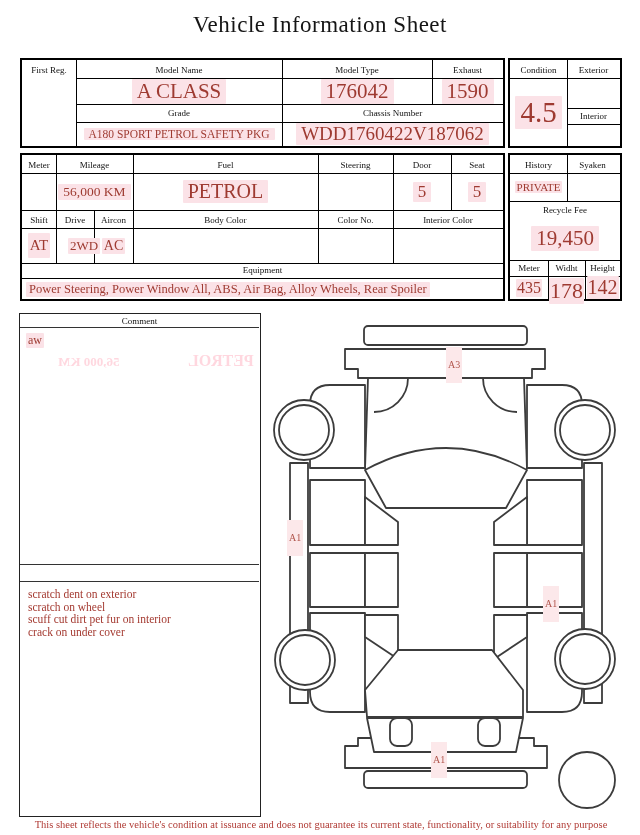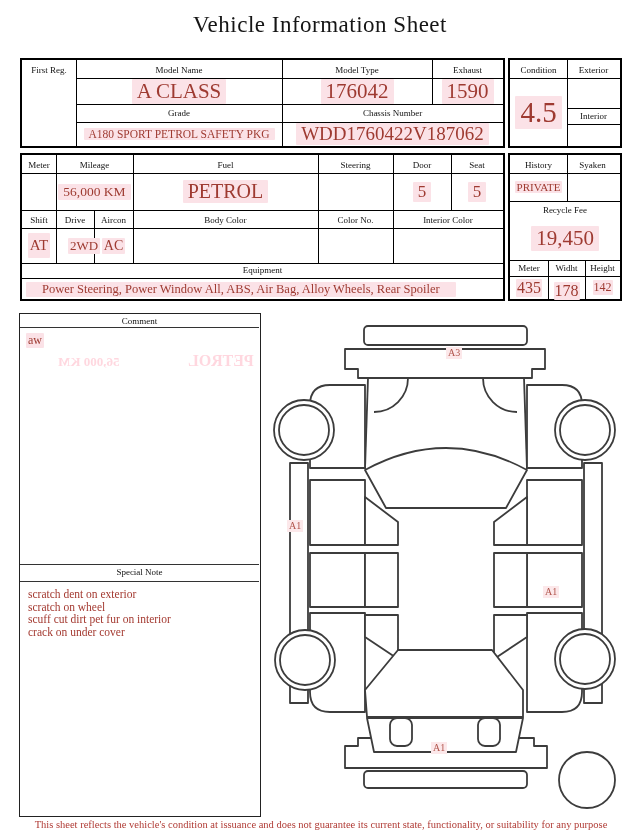--- a/index.html
+++ b/index.html
@@ -8,21 +8,21 @@
   .thinbox{position:absolute;border:1.5px solid #222;box-sizing:border-box}
   .vl{position:absolute;width:1px;background:#000}
   .hl{position:absolute;height:1px;background:#000}
   .hdr{position:absolute;font-size:9px;color:#111;text-align:center;white-space:nowrap}
   .val{position:absolute;color:#9e3a31;text-align:center;display:flex;align-items:center;justify-content:center;white-space:nowrap}
   .pk{background:#fbe2e7;padding:0 5px;border-radius:1px}
   .title{position:absolute;top:12px;left:0;width:100%;text-align:center;font-size:23px;color:#151515;letter-spacing:.5px}
   .footer{position:absolute;top:819px;left:20px;width:602px;text-align:center;font-size:10.5px;color:#b03b35}
   .notes{position:absolute;left:8px;top:274px;font-size:11.5px;line-height:12.6px;color:#a43a31}
   .notes span{display:block}
-  .dlabel{position:absolute;font-size:10px;color:#b0544b;background:#fce8ea;padding:0 2px;line-height:12px}
+  .dlabel{position:absolute;font-size:10px;color:#b0544b;background:#fce8ea;padding:12px 2px;line-height:12px}
   .ghost{position:absolute;color:rgba(255,150,170,.38);transform:scaleX(-1);filter:blur(.6px);font-weight:bold;white-space:nowrap}
   svg{position:absolute}
   svg .pp{fill:#fff;stroke:#3c3c3c;stroke-width:1.8;stroke-linejoin:round}
   svg .ln{fill:none;stroke:#3c3c3c;stroke-width:1.8}
 </style>
 </head>
 <body>
 
 <div class="sheet">
 
@@ -126,21 +126,21 @@
       </div>
     <div class="val" style="left:34px;top:73px;width:56px;height:35px;font-size:13px">
         <span class="pk" style="padding:0 2px">2WD</span>
       </div>
     <div class="val" style="left:72px;top:73px;width:39px;height:35px;font-size:14px">
         <span class="pk" style="padding:0 2px">AC</span>
       </div>
 
     <div class="hdr" style="left:0;top:110px;width:481px">Equipment</div>
     <div class="val" style="left:4px;top:125px;height:18px;font-size:12.5px;justify-content:flex-start">
-        <span class="pk" style="padding:0 16px">Power Steering, Power Window  All, ABS, Air Bag, Alloy Wheels, Rear Spoiler</span>
+        <span class="pk" style="padding:0 3px">Power Steering, Power Window  All, ABS, Air Bag, Alloy Wheels, Rear Spoiler</span>
       </div>
   </div>
 
   <div class="box" style="left:508px;top:153px;width:114px;height:148px">
     <div class="vl" style="left:57px;top:0;height:46px"></div>
     <div class="hl" style="left:0;top:18px;width:110px"></div>
     <div class="hl" style="left:0;top:46px;width:110px"></div>
     <div class="hl" style="left:0;top:105px;width:110px"></div>
     <div class="hl" style="left:0;top:121px;width:110px"></div>
     <div class="vl" style="left:38px;top:105px;height:39px"></div>
@@ -156,40 +156,39 @@
     <div class="val" style="left:0;top:62px;width:110px;height:43px;font-size:21px">
         <span class="pk">19,450</span>
       </div>
 
     <div class="hdr" style="left:0;top:108px;width:38px">Meter</div>
     <div class="hdr" style="left:38px;top:108px;width:37px">Widht</div>
     <div class="hdr" style="left:75px;top:108px;width:35px">Height</div>
     <div class="val" style="left:0;top:121px;width:38px;height:23px;font-size:16px">
         <span class="pk" style="padding:0 1px">435</span>
       </div>
-    <div class="val" style="left:38px;top:121px;width:37px;height:29px;font-size:16px">
+    <div class="val" style="left:38px;top:121px;width:37px;height:29px;font-size:22px">
         <span class="pk" style="padding:0 1px">178</span>
       </div>
-    <div class="val" style="left:75px;top:121px;width:35px;height:23px;font-size:12px">
+    <div class="val" style="left:75px;top:121px;width:35px;height:23px;font-size:20px">
         <span class="pk" style="padding:0 1px">142</span>
       </div>
   </div>
 
   <div class="thinbox" style="left:19px;top:313px;width:242px;height:504px">
     <div class="hl" style="left:0;top:13px;width:239px;background:#333"></div>
     <div class="hdr" style="left:0;top:2px;width:239px">Comment</div>
     <div class="val" style="left:6px;top:18px;height:16px;font-size:12px;justify-content:flex-start">
         <span class="pk" style="padding:0 2px">aw</span>
       </div>
 
     <div class="ghost" style="left:38px;top:40px;font-size:13px">56,000 KM</div>
     <div class="ghost" style="left:168px;top:38px;font-size:16px">PETROL</div>
 
     <div class="hl" style="left:0;top:250px;width:239px;background:#333"></div>
-    <div class="hdr" style="left:0;top:253px;width:239px">Special Note</div>
     <div class="hl" style="left:0;top:267px;width:239px;background:#333"></div>
     <div class="notes">
       <span>scratch dent on exterior</span>
       <span>scratch on wheel</span>
       <span>scuff cut dirt pet fur on interior</span>
       <span>crack on under cover</span>
     </div>
   </div>
 
   <svg style="left:268px;top:312px" width="356" height="506" viewBox="0 0 356 506">

